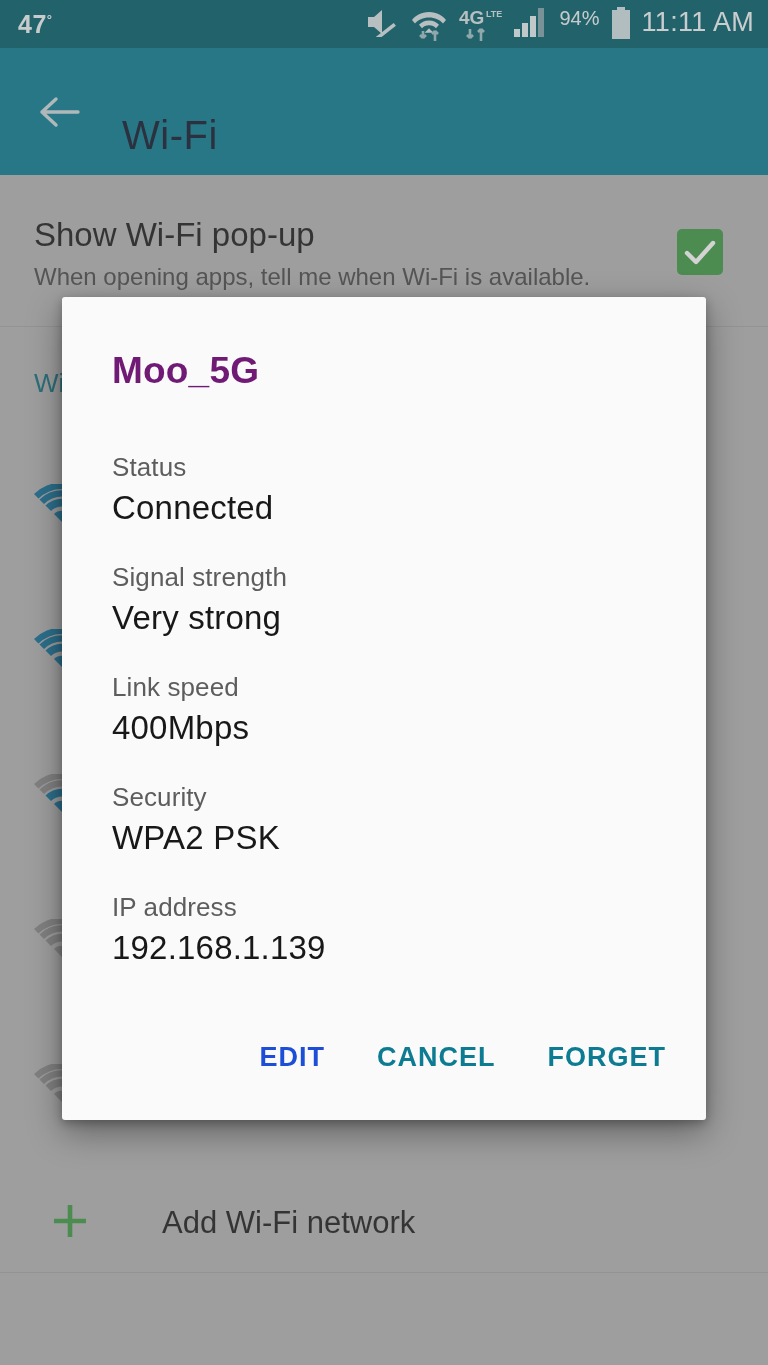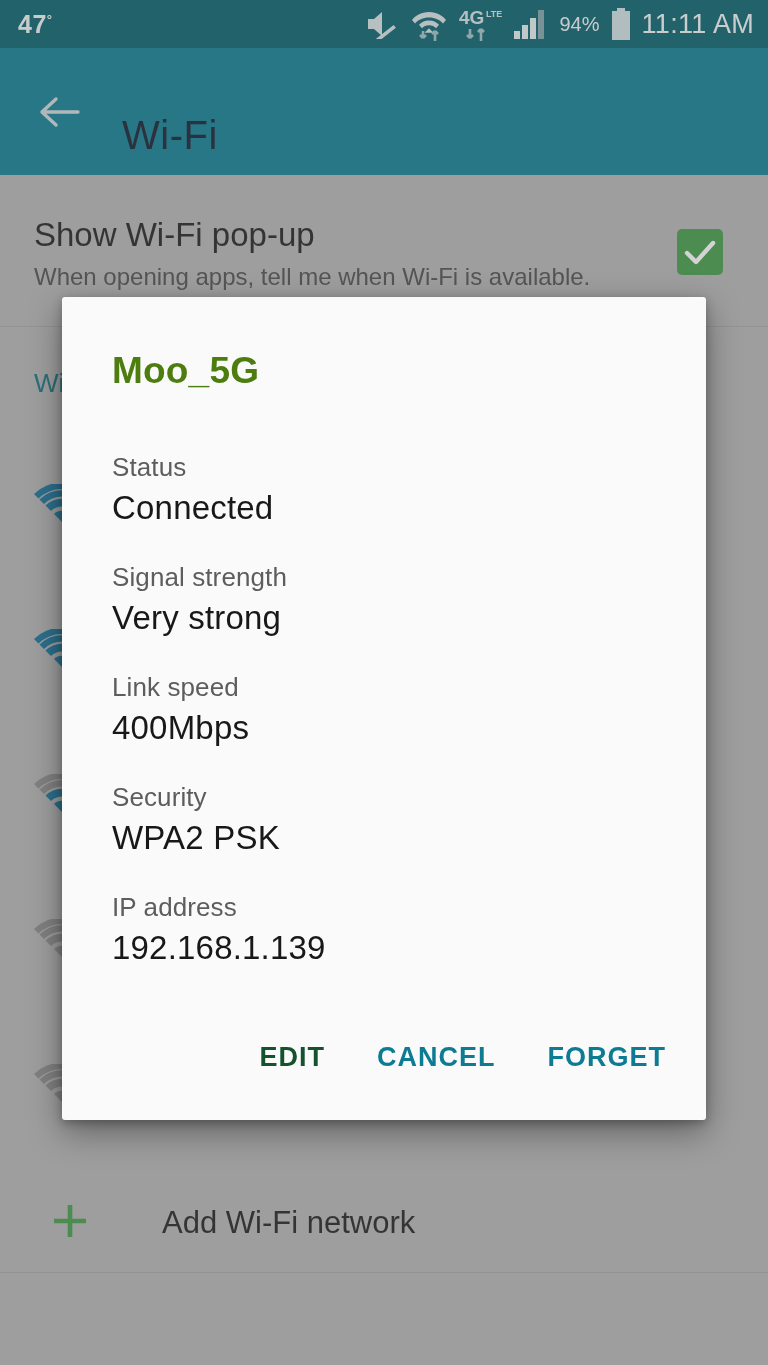--- a/index.html
+++ b/index.html
@@ -23,21 +23,21 @@
     display: flex; align-items: center;
     padding: 0 14px 0 18px;
     color: #e3ecee;
   }
   #temp {
     font-size: 25px; font-weight: bold; letter-spacing: .5px;
     color: #eef4f5;
   }
   #temp sup { font-size: 13px; vertical-align: super; font-weight: bold; }
   #status-right {
-    margin-left: auto; display: flex; align-items: center; gap: 11px;
+    margin-left: auto; display: flex; gap: 11px;
   }
   .sb-icon { display: block; }
   #battery-pct { font-size: 20px; color: #eef4f5; letter-spacing: 0px; }
   #clock { font-size: 27px; color: #f2f7f8; letter-spacing: .3px; }
 
   
   #app-bar {
     position: absolute; top: 48px; left: 0;
     width: 768px; height: 127px;
     background: #0b7c93;
@@ -139,21 +139,21 @@
     position: absolute;
     left: 62px; top: 297px;
     width: 644px; height: 823px;
     background: #fafafa;
     border-radius: 3px;
     box-shadow: 0 12px 34px rgba(0,0,0,.38), 0 3px 10px rgba(0,0,0,.26);
     overflow: hidden;
   }
   #dialog-title {
     position: absolute; left: 50px; top: 53px;
-    font-size: 37px; font-weight: bold; color: #4d7c0f; letter-spacing: .2px;
+    font-size: 37px; font-weight: bold; color: #701a75; letter-spacing: .2px;
   }
   .field { position: absolute; left: 50px; }
   .field-label {
     font-size: 26px; color: #5d5d5d; letter-spacing: .1px;
   }
   .field-value {
     font-size: 33px; color: #181818; margin-top: 6px; letter-spacing: .2px;
   }
   #dialog-actions {
     position: absolute; left: 0; top: 725px; width: 644px; height: 70px;
@@ -301,19 +301,19 @@
         <div class="field" style="top: 485px;">
           <div class="field-label">Security</div>
           <div class="field-value">WPA2 PSK</div>
         </div>
         <div class="field" style="top: 595px;">
           <div class="field-label">IP address</div>
           <div class="field-value">192.168.1.139</div>
         </div>
       </div>
     <div id="dialog-actions">
-        <button class="dlg-btn" style="color: #14532d;">EDIT</button>
+        <button class="dlg-btn" style="color: #1d4ed8;">EDIT</button>
         <button class="dlg-btn" style="color: rgb(13, 124, 147);">CANCEL</button>
         <button class="dlg-btn" style="color: rgb(13, 124, 147);">FORGET</button>
       </div>
   </div>
 
 </div>
 
 </body></html>

